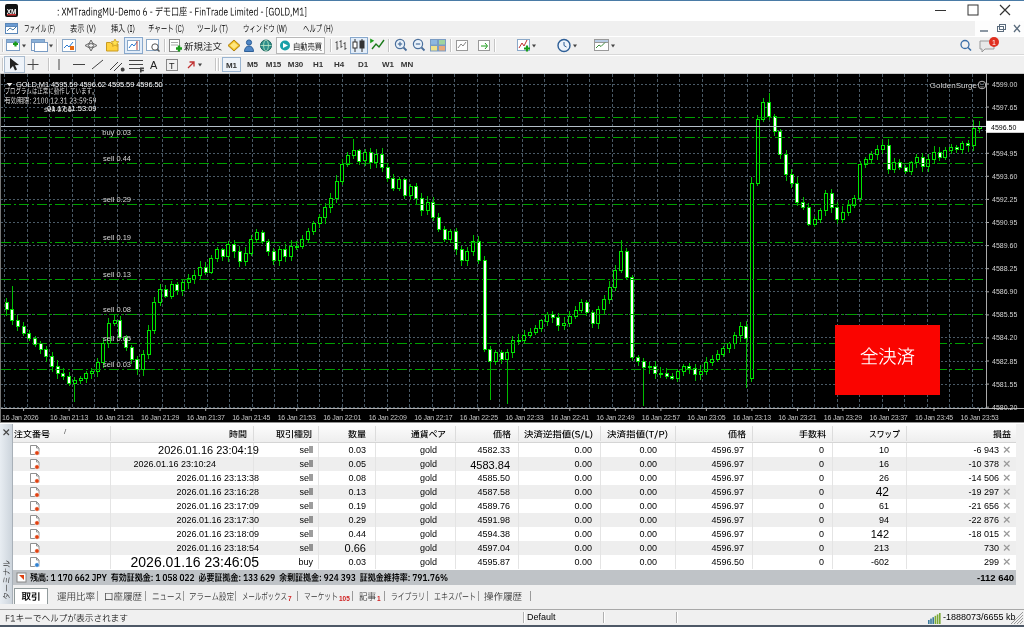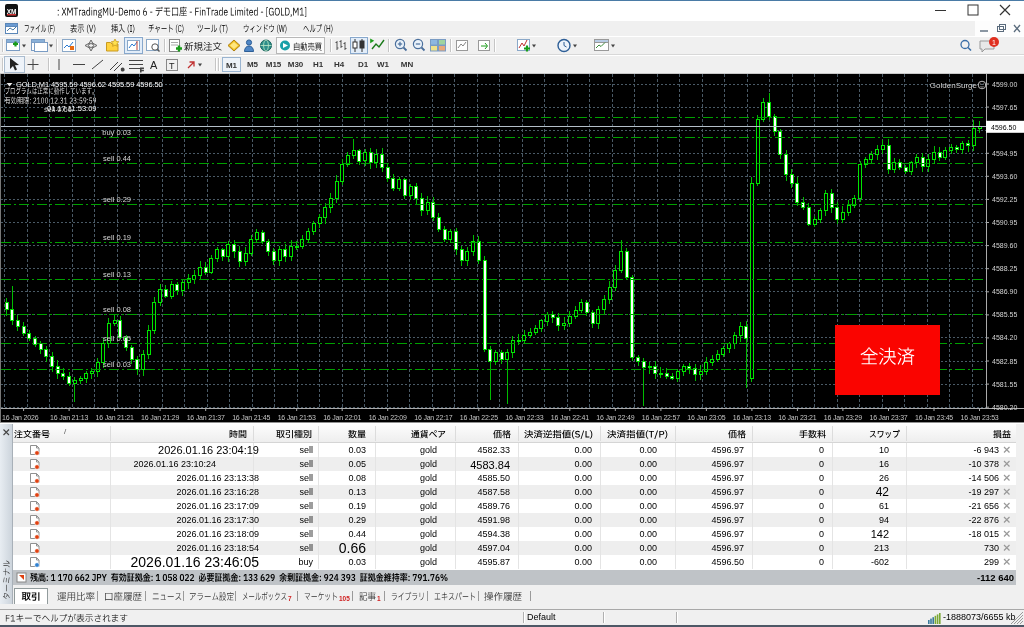--- a/index.html
+++ b/index.html
@@ -169,21 +169,21 @@
 <line x1="215.5" y1="3" x2="215.5" y2="16" stroke="#c5c5c5"></line>
       <line x1="216.5" y1="3" x2="216.5" y2="16" stroke="#fff"></line>
 </svg>
 <div class="abs" style="left:222px;top:57px;width:19px;height:15px;background:#eef3f9;border:1px solid #9ab4d0;color:#333;font-size:8px;font-weight:bold;text-align:center;line-height:15px">M1</div>
     <div class="abs" style="left:244px;top:57px;width:17px;height:15px;color:#333;font-size:8px;font-weight:bold;text-align:center;line-height:15px">M5</div>
     <div class="abs" style="left:263px;top:57px;width:21px;height:15px;color:#333;font-size:8px;font-weight:bold;text-align:center;line-height:15px">M15</div>
     <div class="abs" style="left:285px;top:57px;width:21px;height:15px;color:#333;font-size:8px;font-weight:bold;text-align:center;line-height:15px">M30</div>
     <div class="abs" style="left:310px;top:57px;width:16px;height:15px;color:#333;font-size:8px;font-weight:bold;text-align:center;line-height:15px">H1</div>
     <div class="abs" style="left:331px;top:57px;width:16px;height:15px;color:#333;font-size:8px;font-weight:bold;text-align:center;line-height:15px">H4</div>
     <div class="abs" style="left:355px;top:57px;width:16px;height:15px;color:#333;font-size:8px;font-weight:bold;text-align:center;line-height:15px">D1</div>
-    <div class="abs" style="left:377px;top:57px;width:17px;height:15px;color:#333;font-size:8px;font-weight:bold;text-align:left;line-height:15px">W1</div>
+    <div class="abs" style="left:377px;top:57px;width:17px;height:15px;color:#333;font-size:8px;font-weight:bold;text-align:right;line-height:15px">W1</div>
     <div class="abs" style="left:398px;top:57px;width:18px;height:15px;color:#333;font-size:8px;font-weight:bold;text-align:center;line-height:15px">MN</div>
 <svg class="abs" style="left:216px;top:55px" width="10" height="19">
       <line x1="2.5" y1="3" x2="2.5" y2="16" stroke="#c8c8c8"></line>
       <line x1="3.5" y1="3" x2="3.5" y2="16" stroke="#fff"></line>
     </svg>
 <svg class="abs" style="left:0;top:74px" width="1024" height="350" viewBox="0 0 1024 350" shape-rendering="crispEdges">
       <rect x="0" y="0" width="1024" height="350" fill="#000"></rect>
       <rect x="0" y="0" width="1" height="350" fill="#787878"></rect>
       <line x1="4.7" y1="0" x2="4.7" y2="334" stroke="#4a5a66" stroke-width="1" stroke-dasharray="3 2"></line>
       <line x1="27.2" y1="0" x2="27.2" y2="334" stroke="#4a5a66" stroke-width="1" stroke-dasharray="3 2"></line>
@@ -869,21 +869,21 @@
     <svg class="abs" style="left:1003px;top:530px" width="8" height="8">
       <path d="M1 1 L6.5 6.5 M6.5 1 L1 6.5" stroke="#999" stroke-width="1.2"></path>
     </svg>
     <svg class="abs" style="left:29px;top:542px" width="12" height="12">
       <path d="M1.5 1.5 h6 l2.5 2.5 v6.5 h-8.5 z" fill="#fff" stroke="#909090"></path>
       <path d="M7.5 1.5 v2.5 h2.5" fill="none" stroke="#909090"></path>
       <circle cx="8" cy="9" r="2.3" fill="#e04010" stroke="#fff" stroke-width=".6"></circle>
     </svg>
     <div class="abs" style="right:765px;top:541px;height:14px;line-height:15px;font-size:9px;color:#000;white-space:nowrap">2026.01.16 23:18:54</div>
     <div class="abs" style="right:711px;top:541px;height:14px;line-height:15px;font-size:9px;color:#000;white-space:nowrap">sell</div>
-    <div class="abs" style="right:658px;top:541px;height:20px;line-height:15px;font-size:14px;color:#000;white-space:nowrap">0.66</div>
+    <div class="abs" style="right:658px;top:541px;height:20px;line-height:15px;font-size:11px;color:#000;white-space:nowrap">0.66</div>
     <div class="abs" style="right:587px;top:541px;height:14px;line-height:15px;font-size:9px;color:#000;white-space:nowrap">gold</div>
     <div class="abs" style="right:514px;top:541px;height:14px;line-height:15px;font-size:9px;color:#000;white-space:nowrap">4597.04</div>
     <div class="abs" style="right:432px;top:541px;height:14px;line-height:15px;font-size:9px;color:#000;white-space:nowrap">0.00</div>
     <div class="abs" style="right:367px;top:541px;height:14px;line-height:15px;font-size:9px;color:#000;white-space:nowrap">0.00</div>
     <div class="abs" style="right:280px;top:541px;height:14px;line-height:15px;font-size:9px;color:#000;white-space:nowrap">4596.97</div>
     <div class="abs" style="right:200px;top:541px;height:14px;line-height:15px;font-size:9px;color:#000;white-space:nowrap">0</div>
     <div class="abs" style="right:135px;top:541px;height:14px;line-height:15px;font-size:9px;color:#000;white-space:nowrap">213</div>
     <div class="abs" style="right:25px;top:541px;height:14px;line-height:15px;font-size:9px;color:#000;white-space:nowrap">730</div>
     <svg class="abs" style="left:1003px;top:544px" width="8" height="8">
       <path d="M1 1 L6.5 6.5 M6.5 1 L1 6.5" stroke="#999" stroke-width="1.2"></path>

